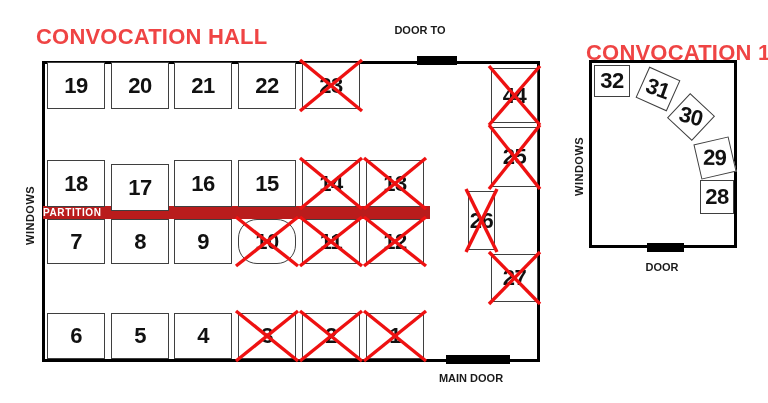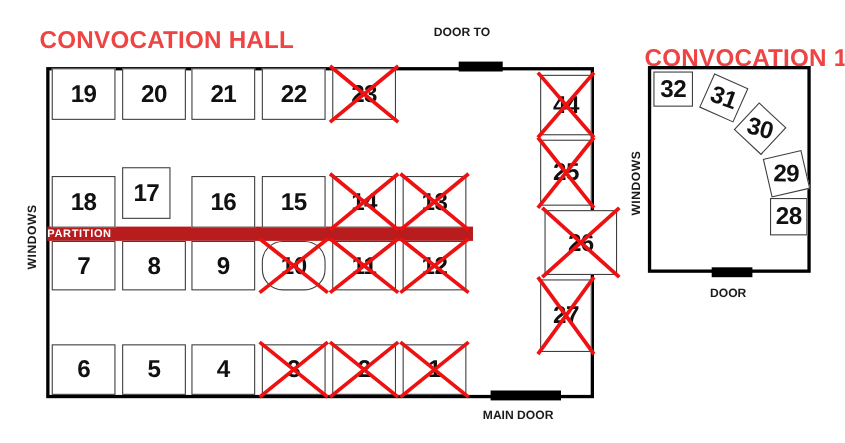--- a/index.html
+++ b/index.html
@@ -83,21 +83,21 @@
       <div class="booth" style="left: 257px; top: -2px; width: 58px; height: 47px;">
         <span class="booth-num">23</span>
         <svg class="cross" viewBox="0 0 10 10" preserveAspectRatio="none">
           <line x1="0" y1="0" x2="10" y2="10"></line>
           <line x1="10" y1="0" x2="0" y2="10"></line>
         </svg>
       </div>
       <div class="booth" style="left: 2px; top: 96px; width: 58px; height: 47px;">
         <span class="booth-num">18</span>
       </div>
-      <div class="booth" style="left: 66px; top: 88px; width: 44px; height: 47px;">
+      <div class="booth" style="left: 66px; top: 100px; width: 58px; height: 47px;">
         <span class="booth-num">17</span>
       </div>
       <div class="booth" style="left: 129px; top: 96px; width: 58px; height: 47px;">
         <span class="booth-num">16</span>
       </div>
       <div class="booth" style="left: 193px; top: 96px; width: 58px; height: 47px;">
         <span class="booth-num">15</span>
       </div>
       <div class="booth" style="left: 257px; top: 96px; width: 58px; height: 47px;">
         <span class="booth-num">14</span>
@@ -180,28 +180,28 @@
           <line x1="10" y1="0" x2="0" y2="10"></line>
         </svg>
       </div>
       <div class="booth" style="left: 446px; top: 63px; width: 47px; height: 60px;">
         <span class="booth-num">25</span>
         <svg class="cross" viewBox="0 0 10 10" preserveAspectRatio="none">
           <line x1="0" y1="0" x2="10" y2="10"></line>
           <line x1="10" y1="0" x2="0" y2="10"></line>
         </svg>
       </div>
-      <div class="booth" style="left: 450px; top: 127px; width: 66px; height: 59px; text-align: center;">
+      <div class="booth" style="left: 423px; top: 127px; width: 27px; height: 59px; text-align: center;">
         <span class="booth-num">26</span>
         <svg class="cross" viewBox="0 0 10 10" preserveAspectRatio="none">
           <line x1="0" y1="0" x2="10" y2="10"></line>
           <line x1="10" y1="0" x2="0" y2="10"></line>
         </svg>
       </div>
-      <div class="booth" style="left: 446px; top: 190px; width: 47px; height: 66px;">
+      <div class="booth" style="left: 446px; top: 190px; width: 47px; height: 48px;">
         <span class="booth-num">27</span>
         <svg class="cross" viewBox="0 0 10 10" preserveAspectRatio="none">
           <line x1="0" y1="0" x2="10" y2="10"></line>
           <line x1="10" y1="0" x2="0" y2="10"></line>
         </svg>
       </div>
     </div>
 
   <div class="small-label centered" style="left:421px;top:372px;width:100px;">MAIN DOOR</div>
 

